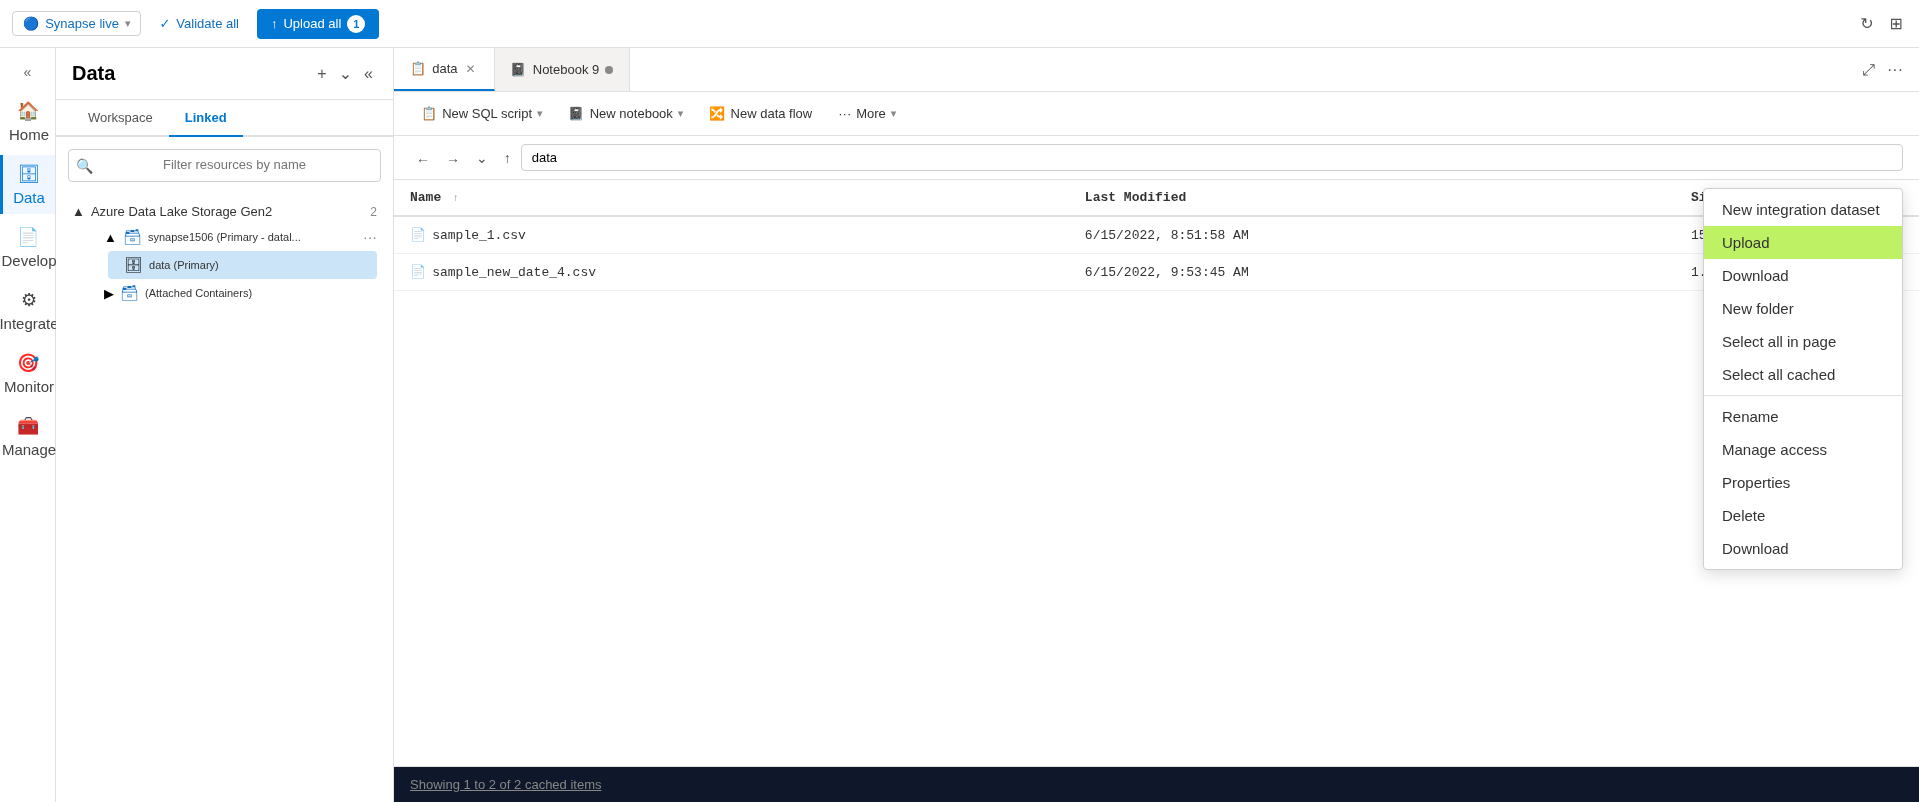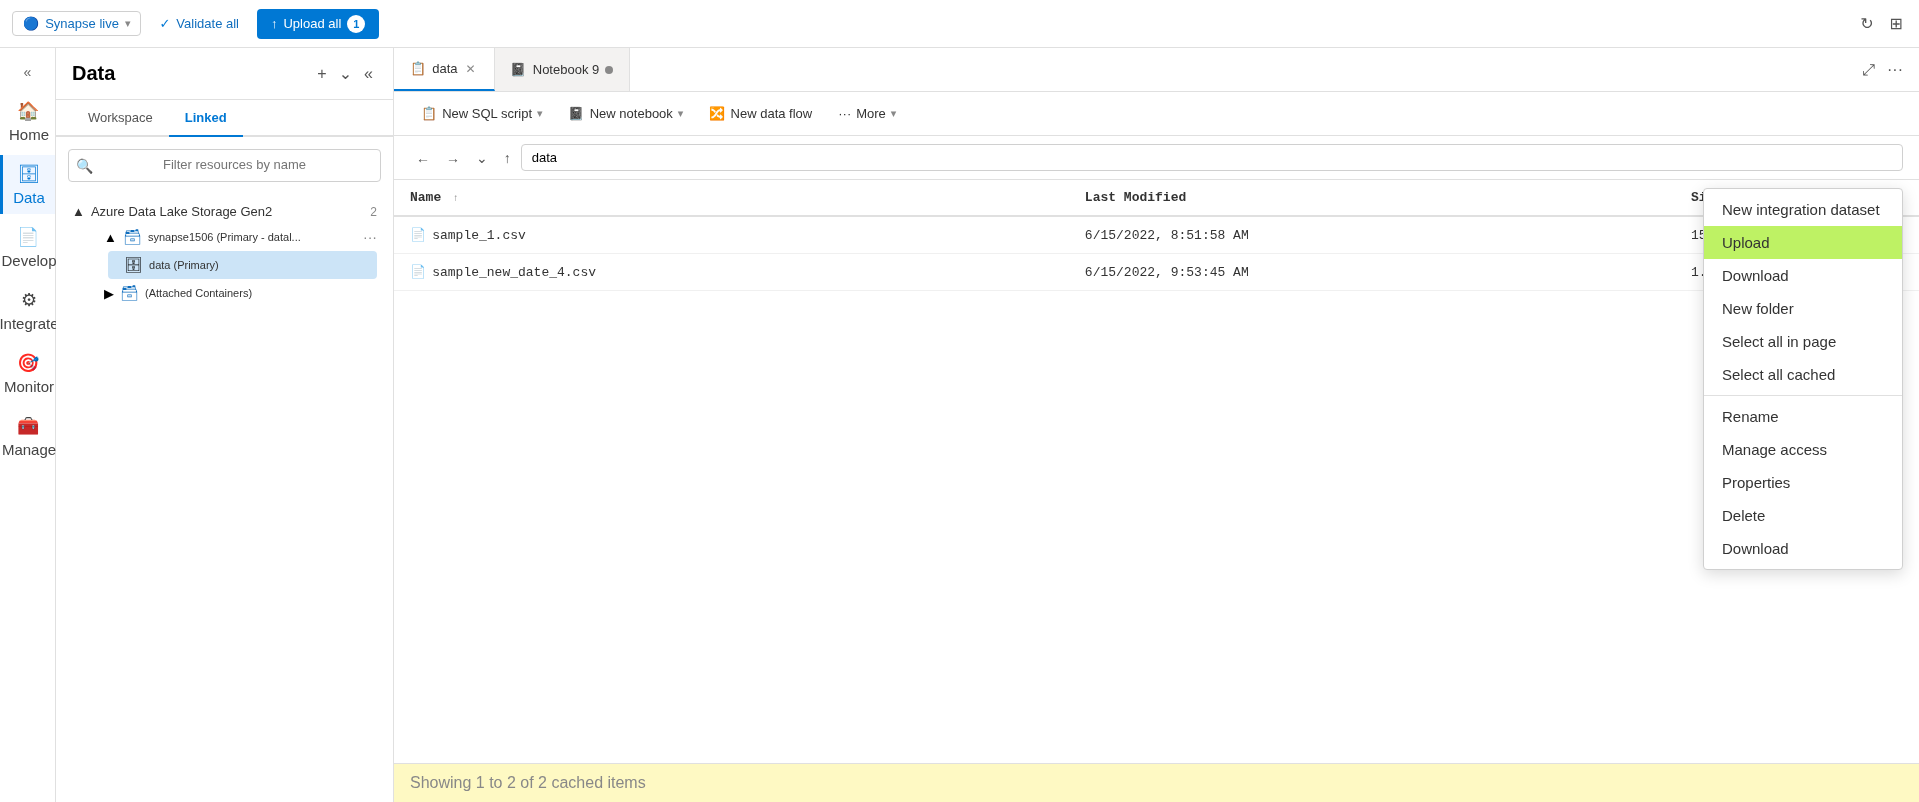--- a/index.html
+++ b/index.html
@@ -85,21 +85,21 @@
     
     .file-list-container { flex: 1; overflow: auto; background: #fff; }
     .file-table { width: 100%; border-collapse: collapse; font-family: Liberation Mono, monospace; }
     .file-table th { text-align: left; padding: 10px 16px; border-bottom: 2px solid #e0e0e0; font-size: 13px; font-weight: 600; color: #333; background: #fff; position: sticky; top: 0; cursor: pointer; }
     .file-table td { padding: 10px 16px; border-bottom: 1px solid #f0f0f0; font-size: 13px; color: #333; }
     .file-icon { color: #555; margin-right: 6px; }
     .file-name-cell { display: flex; align-items: center; }
     .sort-arrow { color: #888; font-size: 10px; margin-left: 4px; }
 
     
-    .status-bar { padding: 10px 16px; background: #fef9c3; border-top: 1px solid #e0e0e0; font-size: 16px; color: #888; flex-shrink: 0; }
+    .status-bar { padding: 10px 16px; background: #0f172a; border-top: 1px solid #e0e0e0; font-size: 13px; color: #888; flex-shrink: 0; text-decoration: underline; }
 
     
     .context-menu {
       position: absolute; right: 16px; top: 140px;
       background: #fff; border: 1px solid #d0d0d0; border-radius: 4px;
       box-shadow: 0 4px 16px rgba(0,0,0,0.15); z-index: 100; min-width: 200px;
       padding: 4px 0;
     }
     .context-menu-item { padding: 8px 18px; cursor: pointer; font-size: 15px; color: #333; display: flex; align-items: center; }
     .context-menu-item.highlighted { background: #bef264; }

